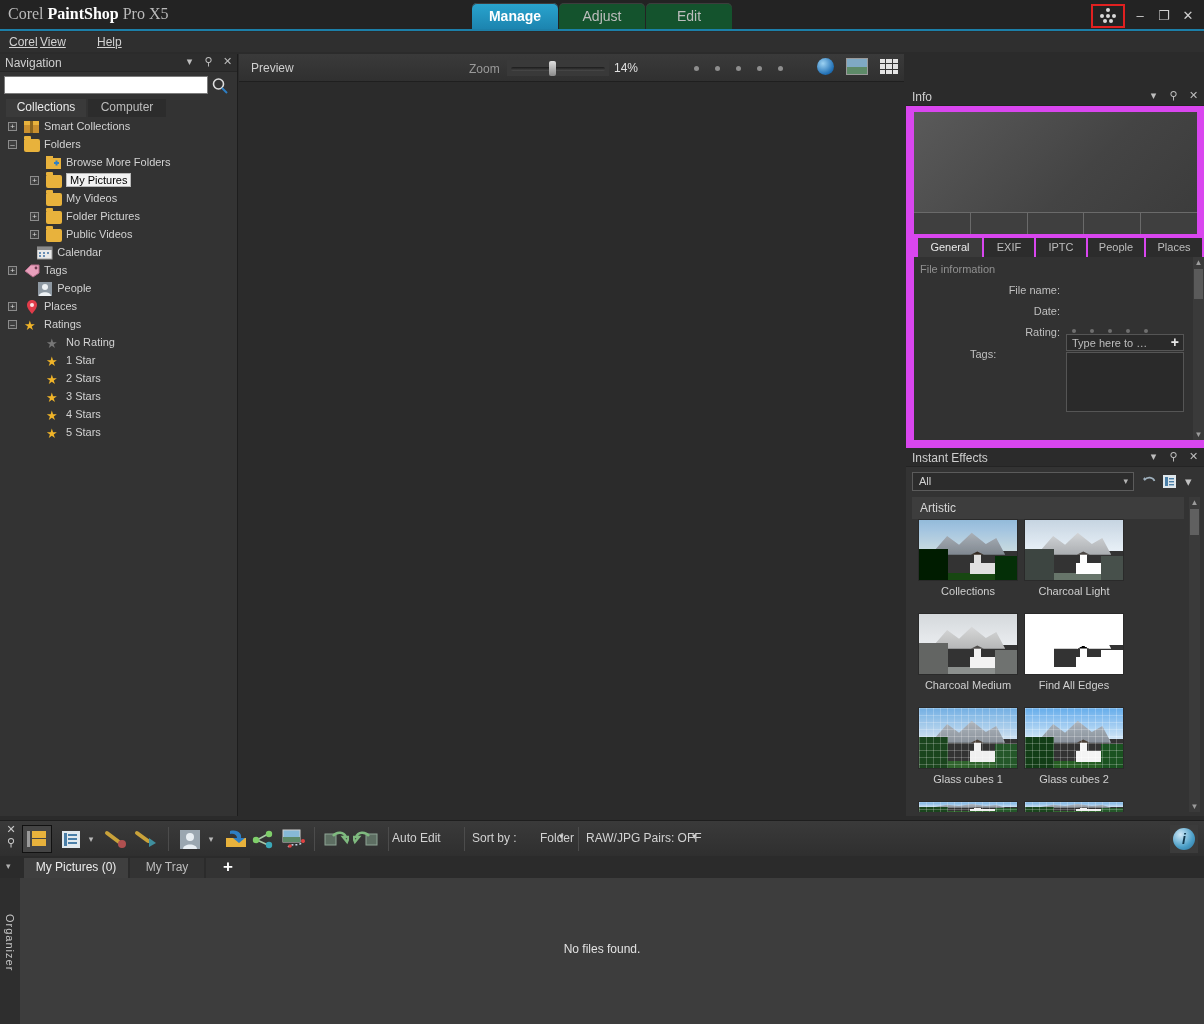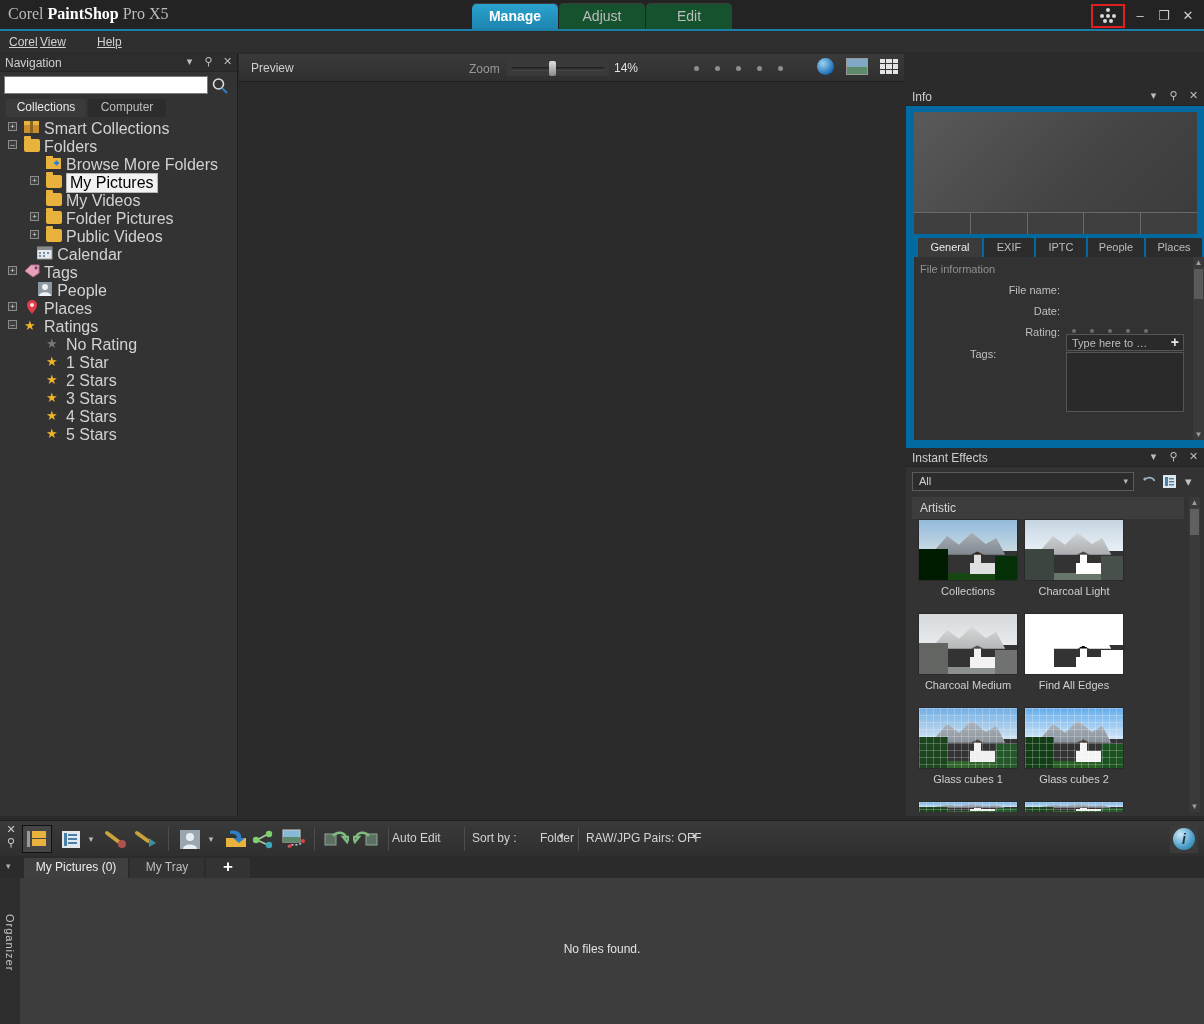--- a/index.html
+++ b/index.html
@@ -66,21 +66,21 @@
   .navtabs { position: absolute; left: 0; top: 45px; width: 238px; height: 18px; }
   .ntab { position: absolute; top: 0; height: 18px; line-height: 17px; text-align: center;
           font-size: 12px; color: #bdbdbd; background: #2c2c2c; }
   .ntab.active { background: #3a3a3a; color: #e8e8e8; }
 
   .tree { position: absolute; left: 0; top: 64px; width: 238px; height: 696px; overflow: hidden; }
   .trow { position: relative; height: 18px; display: flex; align-items: center; }
   .exp { position: absolute; width: 9px; height: 9px; border: 1px solid #8c8c8c; background: #3f3f3f;
          color: #dcdcdc; font-size: 8px; line-height: 7px; text-align: center; }
   .ticon { position: absolute; width: 16px; height: 14px; }
-  .tlabel { position: absolute; font-size: 16px; color: #d2d2d2; white-space: nowrap; }
+  .tlabel { position: absolute; font-size: 11px; color: #d2d2d2; white-space: nowrap; }
   .tlabel.sel { background: #f2f2f2; color: #000000; padding: 0 3px; border: 1px solid #b9b9b9; }
 
   .folder { width: 16px; height: 13px; background: #e8b23c; border-radius: 1px 2px 2px 2px; position: relative; }
   .folder:before { content:""; position:absolute; left:0; top:-3px; width:7px; height:3px; background:#e8b23c; border-radius:1px 1px 0 0; }
   .star { color: #f0b429; font-size: 13px; line-height: 13px; }
   .star.gray { color: #777777; }
 
   
   .previewbar { position: absolute; left: 239px; top: 54px; width: 665px; height: 28px;
                 background: linear-gradient(180deg,#3a3a3a,#303030); border-bottom: 1px solid #1f1f1f; }
@@ -99,21 +99,21 @@
            background: radial-gradient(circle at 35% 32%, #9cd2f2, #1f6fb5 70%, #144a7c); }
   .photoicon { width: 22px; height: 17px; background: linear-gradient(180deg,#7fa9c4 55%, #5d8a68 55%);
                border: 1px solid #9a9a9a; }
   .gridicon { width: 18px; height: 16px; display: grid; grid-template-columns: repeat(3,1fr);
               grid-template-rows: repeat(3,1fr); gap: 1px; }
   .gridicon span { background: #e4e4e4; }
 
   .previewarea { position: absolute; left: 239px; top: 82px; width: 665px; height: 734px; background: #2b2b2b; }
 
   
-  .infopanel { position: absolute; left: 906px; top: 88px; width: 298px; height: 360px; background: #0369a1; }
+  .infopanel { position: absolute; left: 906px; top: 88px; width: 298px; height: 360px; background: #d946ef; }
   .rpanelhead { position: relative; height: 18px; background: #2b2b2b; border-bottom: 1px solid #242424; }
   .rpanelhead .ptitle { position: absolute; left: 6px; top: 2px; font-size: 12px; color: #cfcfcf; }
   .rpanelhead .pbtns { position: absolute; right: 5px; top: 1px; display: flex; gap: 9px; }
 
   .infothumb { position: absolute; left: 8px; top: 24px; width: 283px; height: 100px;
                background: linear-gradient(135deg,#5a5a5a,#444444 60%,#3c3c3c); }
   .infosegbar { position: absolute; left: 8px; top: 124px; width: 283px; height: 22px;
                 background: #3f3f3f; border-top: 1px solid #6a6a6a; display: flex; }
   .infosegbar span { flex: 1; border-right: 1px solid #6a6a6a; }
   .infosegbar span:last-child { border-right: none; }

